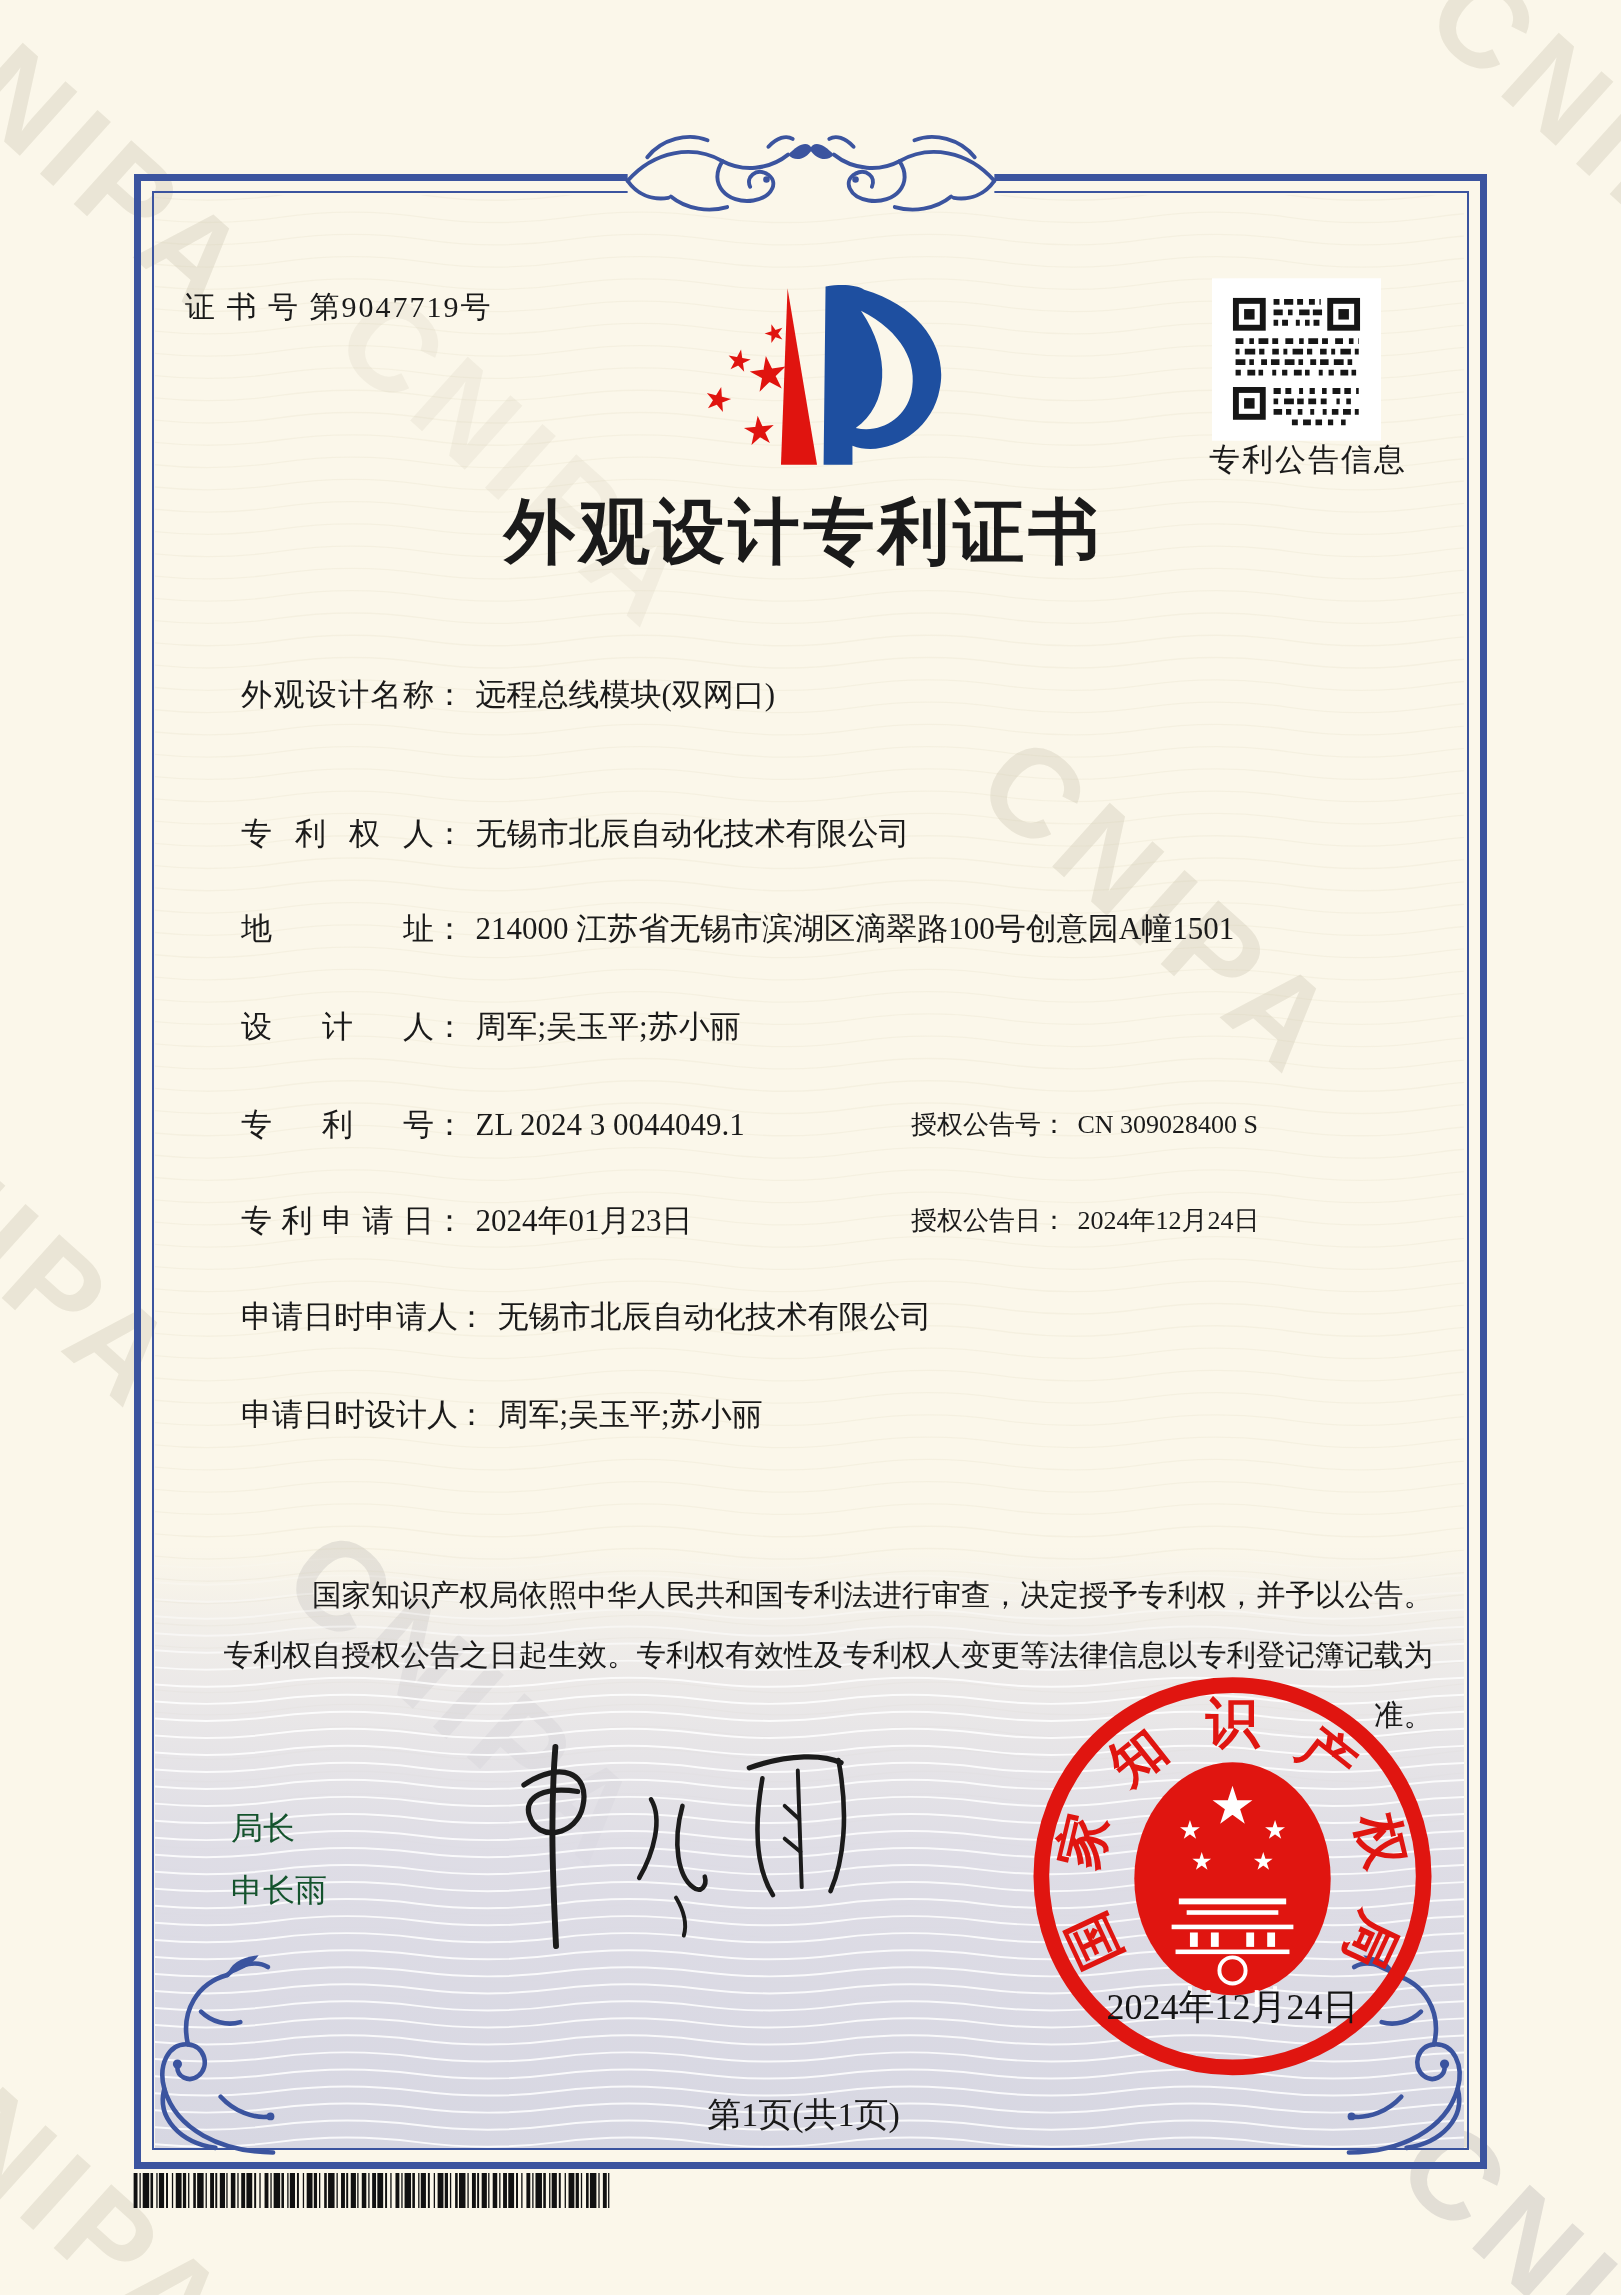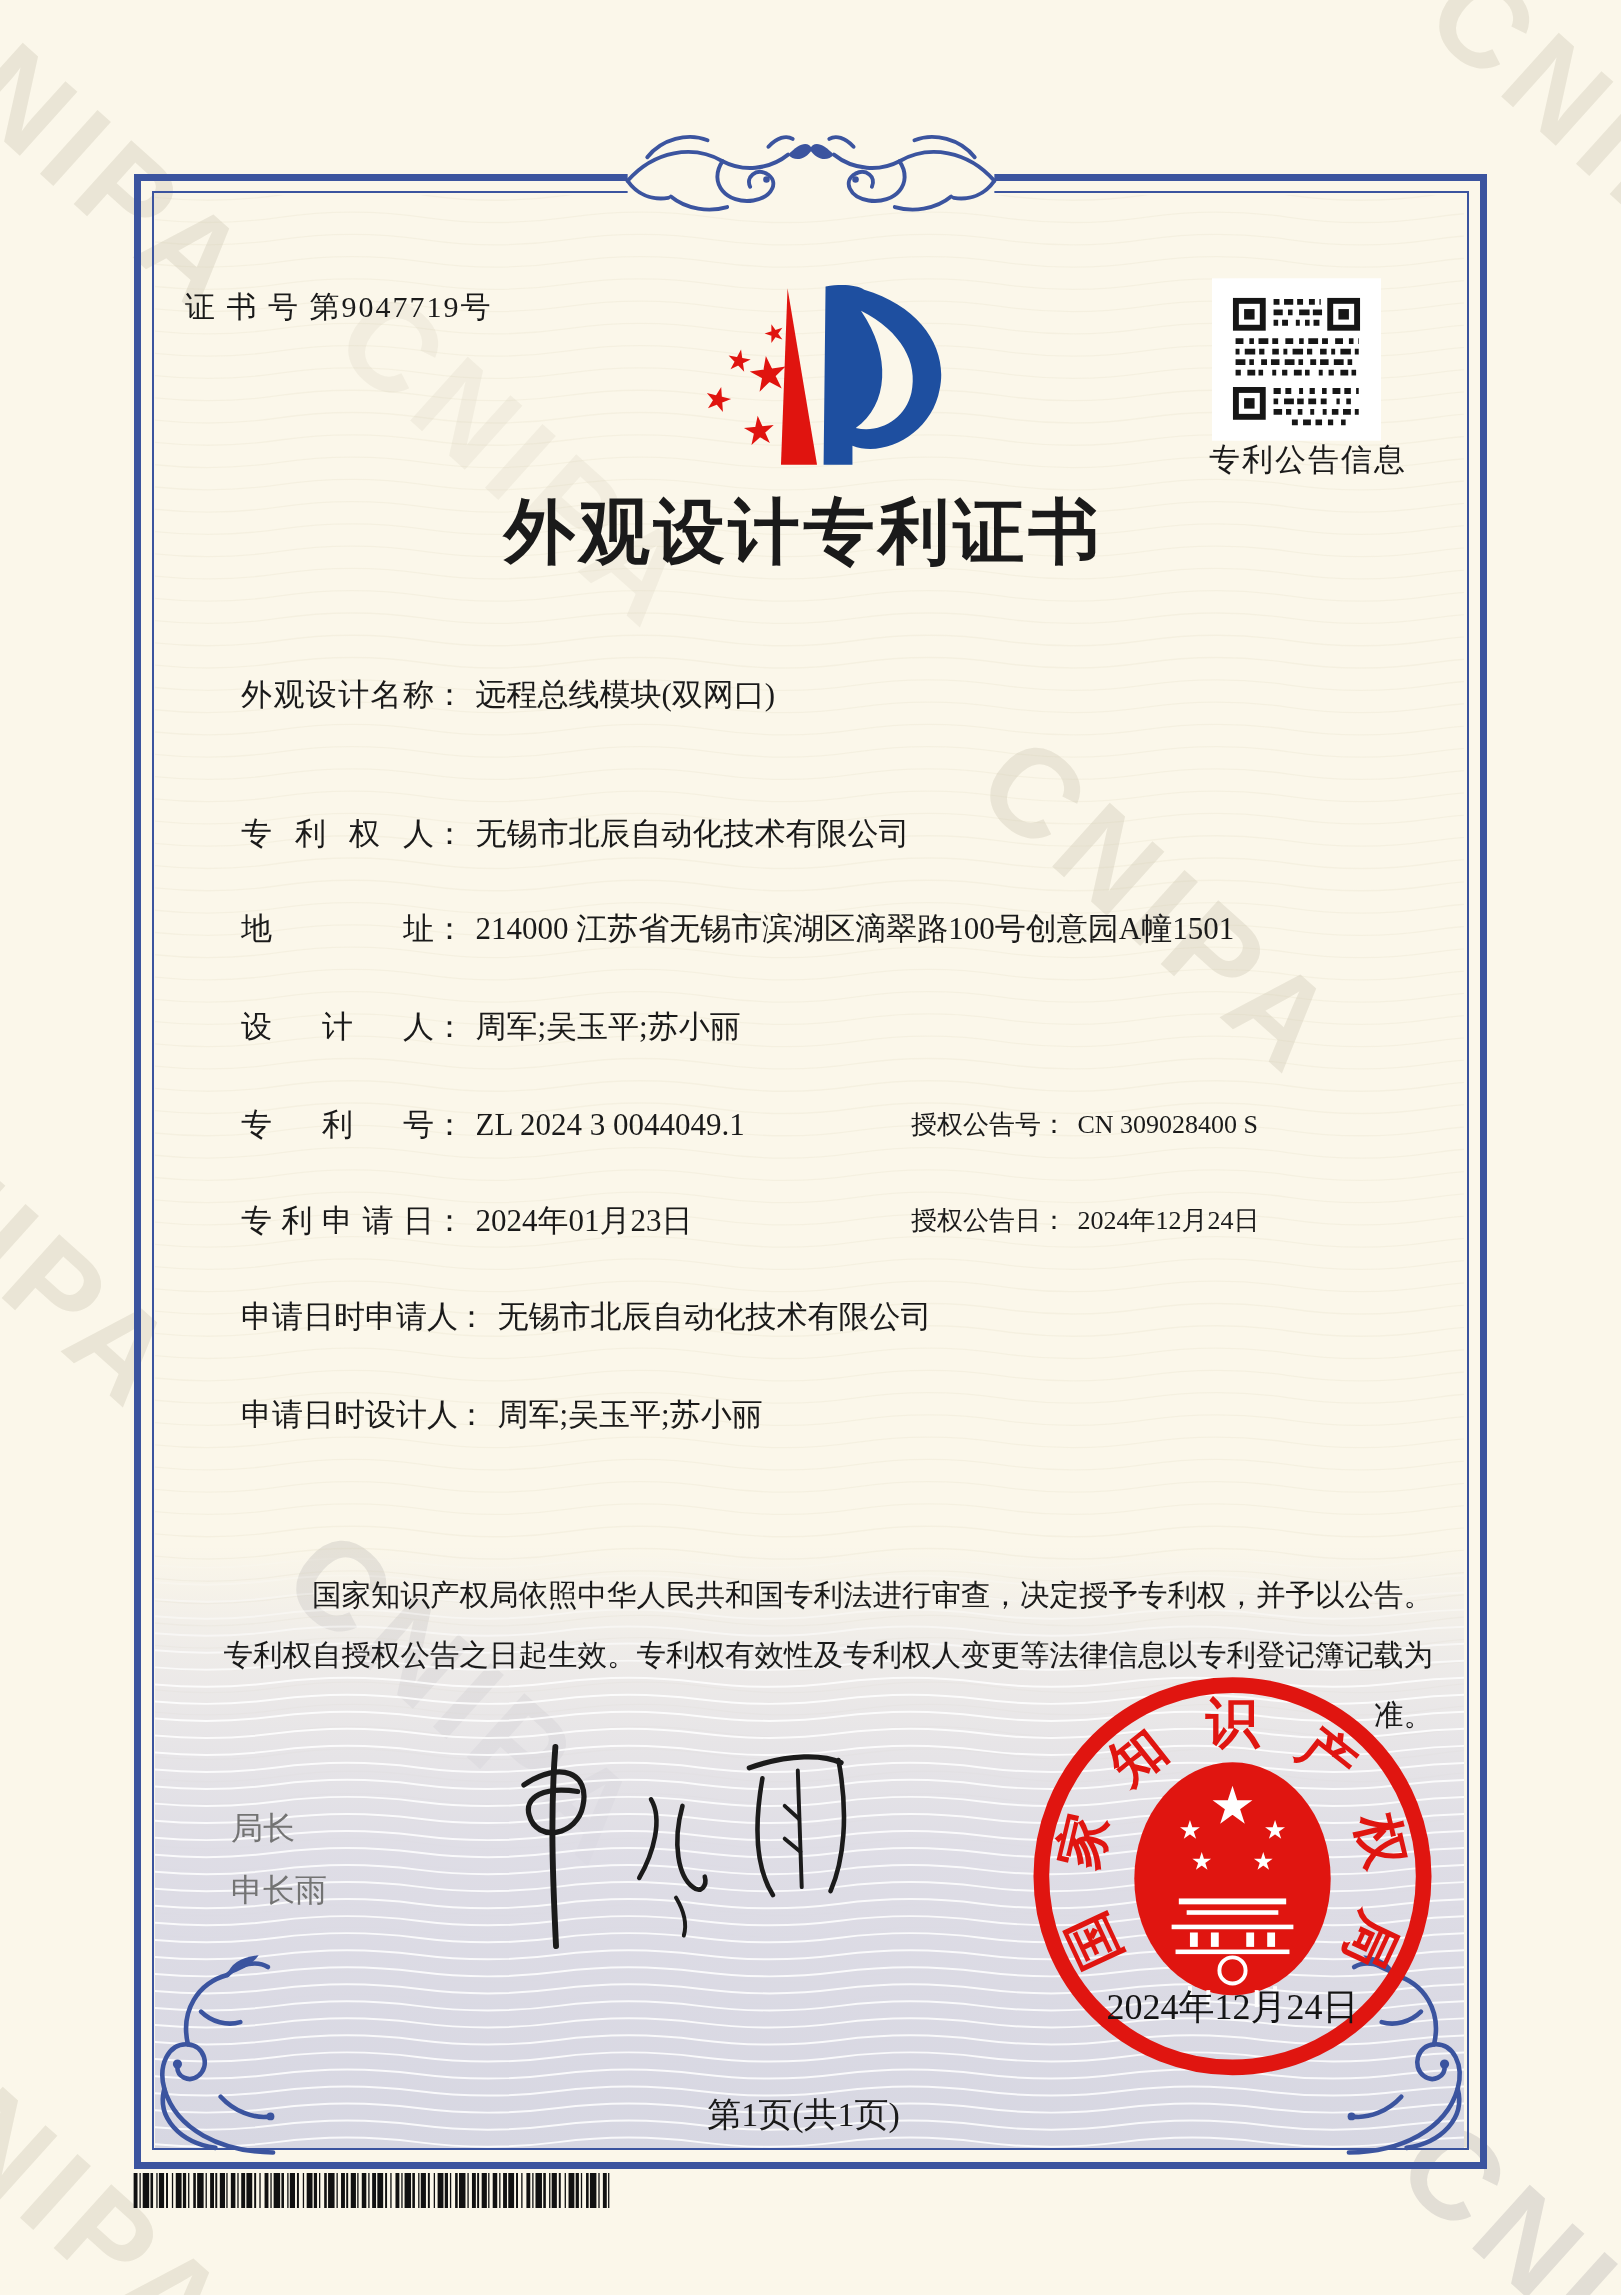--- a/index.html
+++ b/index.html
@@ -30,21 +30,21 @@
          font-weight:bold;letter-spacing:3.9px;}
   .qrcap{left:1180px;top:439px;width:256px;text-align:center;font-size:31px;letter-spacing:2px;}
   .row{position:absolute;left:241px;font-size:31px;line-height:41px;white-space:nowrap;}
   .lbl{display:inline-block;width:193px;text-align:justify;text-align-last:justify;vertical-align:top;}
   .row.wide .lbl{width:215px;}
   .val{margin-left:10.5px;}
   .rrow{position:absolute;left:911px;font-size:26px;line-height:41px;white-space:nowrap;}
   .notice{position:absolute;left:191px;width:1242px;font-size:29.5px;line-height:60px;text-align:right;}
   .notice .l1{text-indent:50px;}
   .sigtitle,.signame{position:absolute;left:231px;font-size:32px;
-      font-family:"Liberation Sans","DejaVu Sans",sans-serif;color:#737373;}
+      font-family:"Liberation Sans","DejaVu Sans",sans-serif;color:#14532d;}
   .sealdate{position:absolute;left:1075px;top:1983px;width:315px;text-align:center;
       font-size:36px;color:#141414;}
   .footer{position:absolute;left:134px;top:2092px;width:1339px;text-align:center;font-size:34px;font-family:Liberation Serif, serif;}
 </style>
 </head>
 <body>
 
 <div class="page">
 
   <div class="wm" style="left:-39px;top:-52px;">CNIPA</div>

